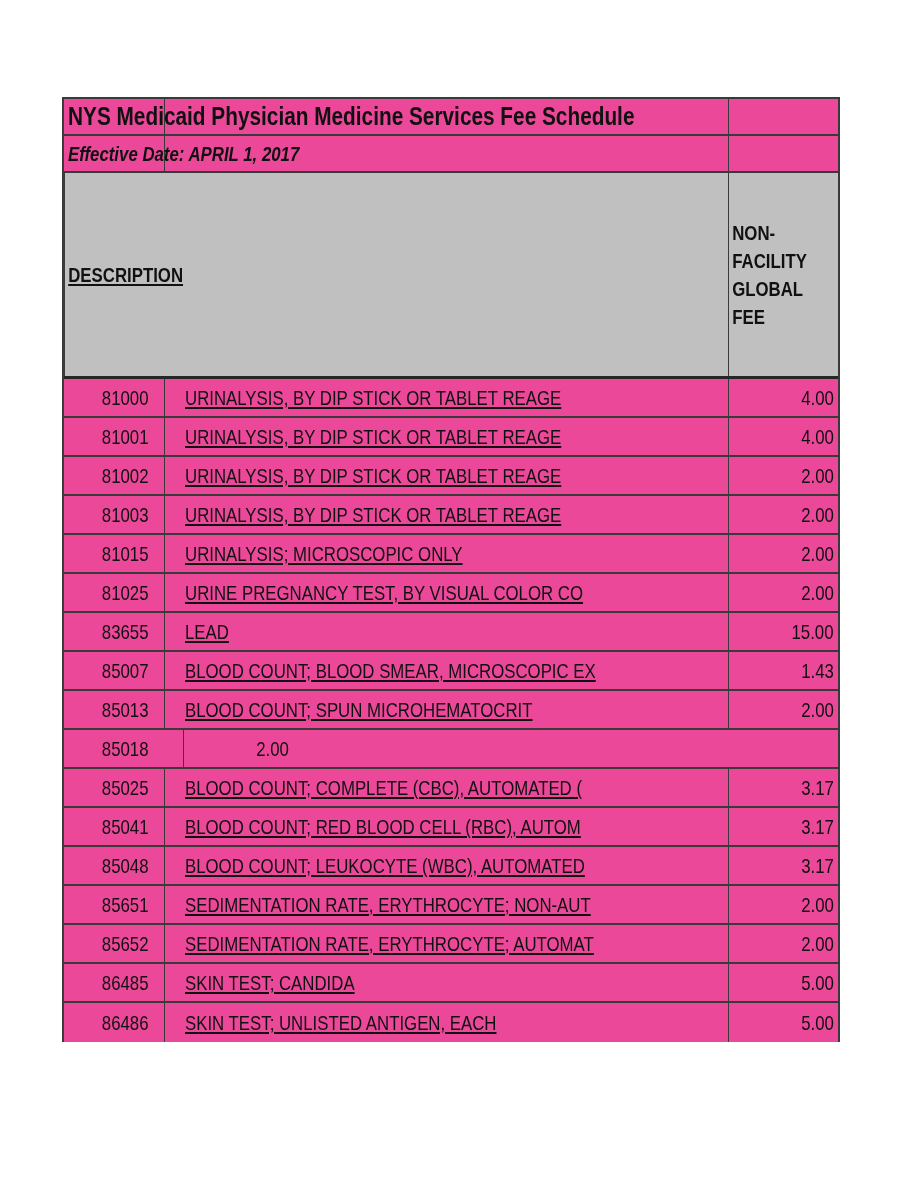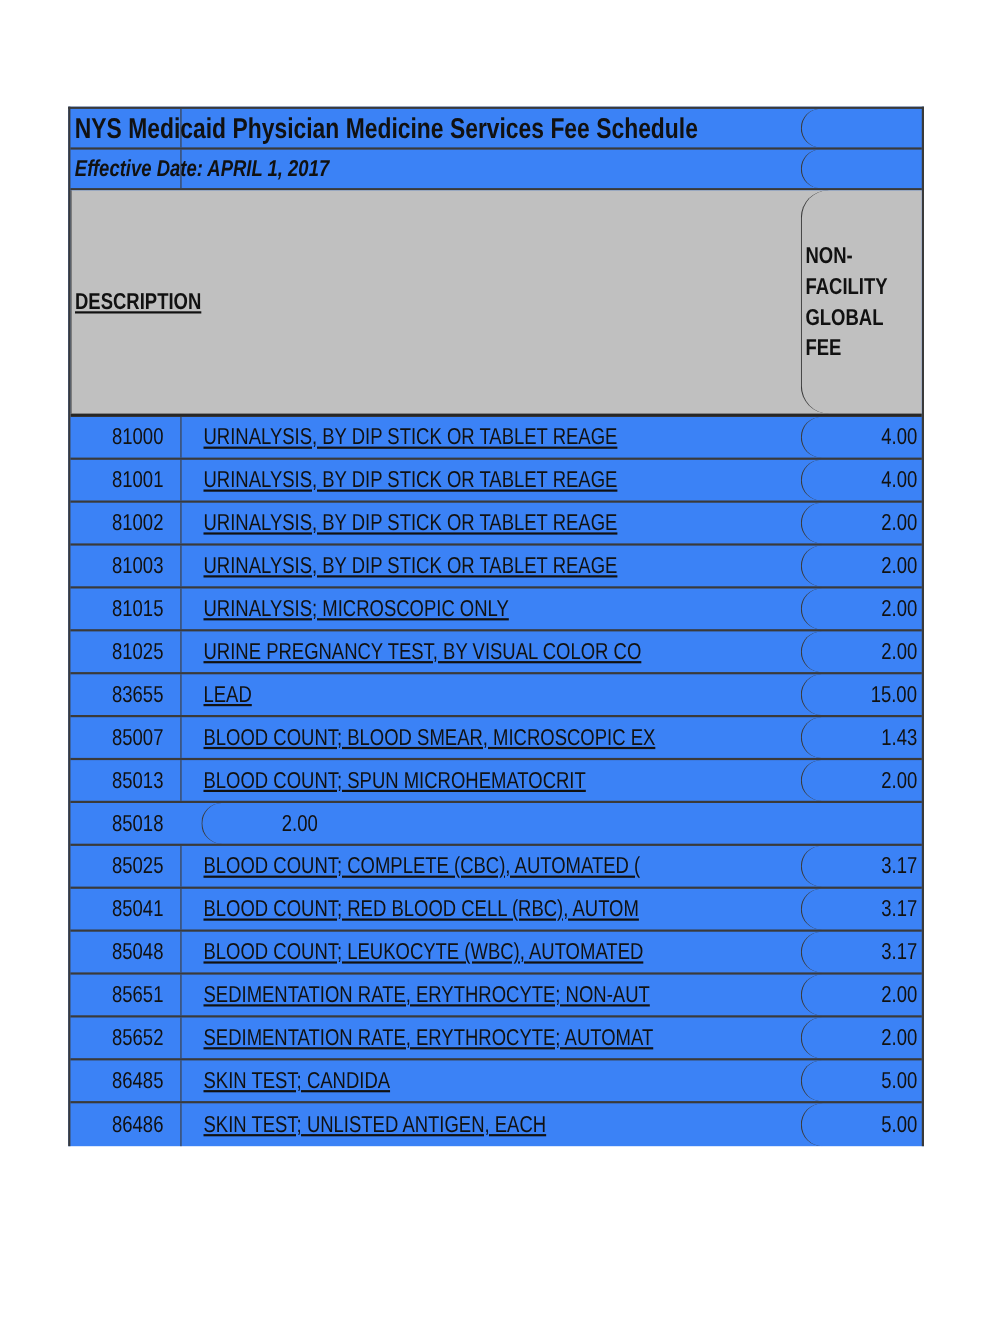--- a/index.html
+++ b/index.html
@@ -17,38 +17,38 @@
     position:relative;
     overflow:hidden;
   }
   .sheet{
     position:absolute;
     left:62px;top:97px;
     width:778px;
     box-sizing:border-box;
     border:2px solid var(--line);
     border-bottom:none;
-    background:#3b82f6;
+    background:#ec4899;
   }
   .row{
     display:flex;
     box-sizing:border-box;
     border-bottom:2px solid var(--line);
     align-items:stretch;
   }
   .cell{
     box-sizing:border-box;
     display:flex;
     align-items:center;
     overflow:visible;
     position:relative;
   }
   .c1{width:100px;flex:0 0 100px;}
   .c2{flex:1 1 auto;border-left:1px solid var(--line);text-decoration:underline;}
-  .c3{width:110px;flex:0 0 110px;border-left:1px solid var(--line);border-radius:25px;}
+  .c3{width:110px;flex:0 0 110px;border-left:1px solid var(--line);}
 
   .row-title{height:37px;}
   .row-eff{height:37px;justify-content:flex-end;}
   .row-head{
     height:206px;
     background:var(--header-bg);
     border-bottom:3px solid var(--line-strong);
   }
   .row-data{height:39px;}
   .row-data:last-child{border-bottom:none;}

